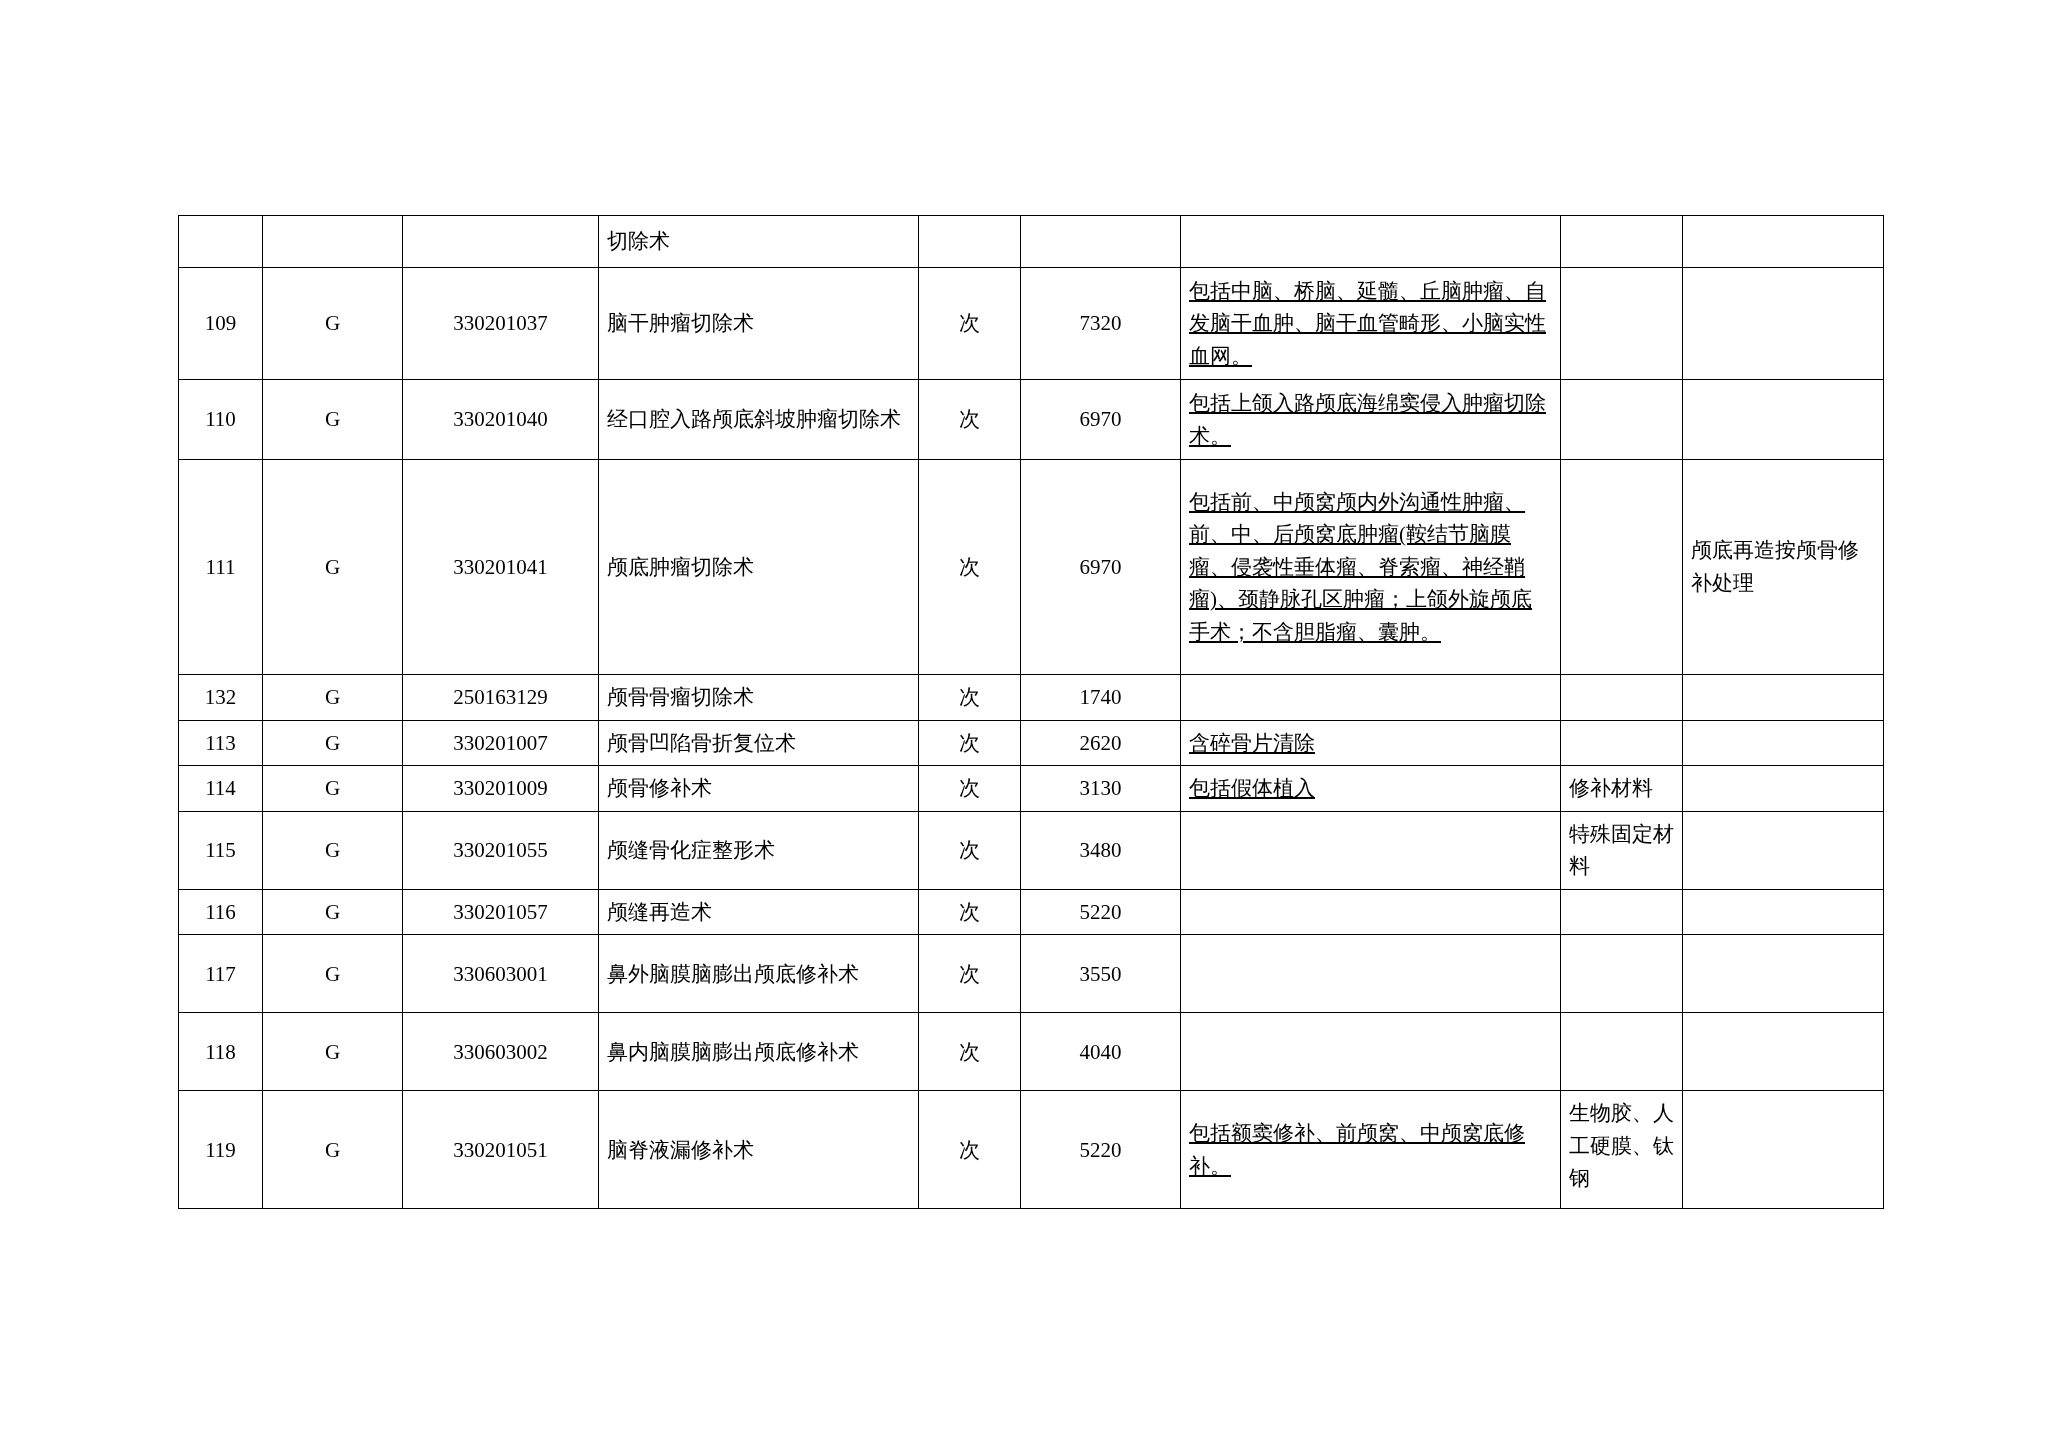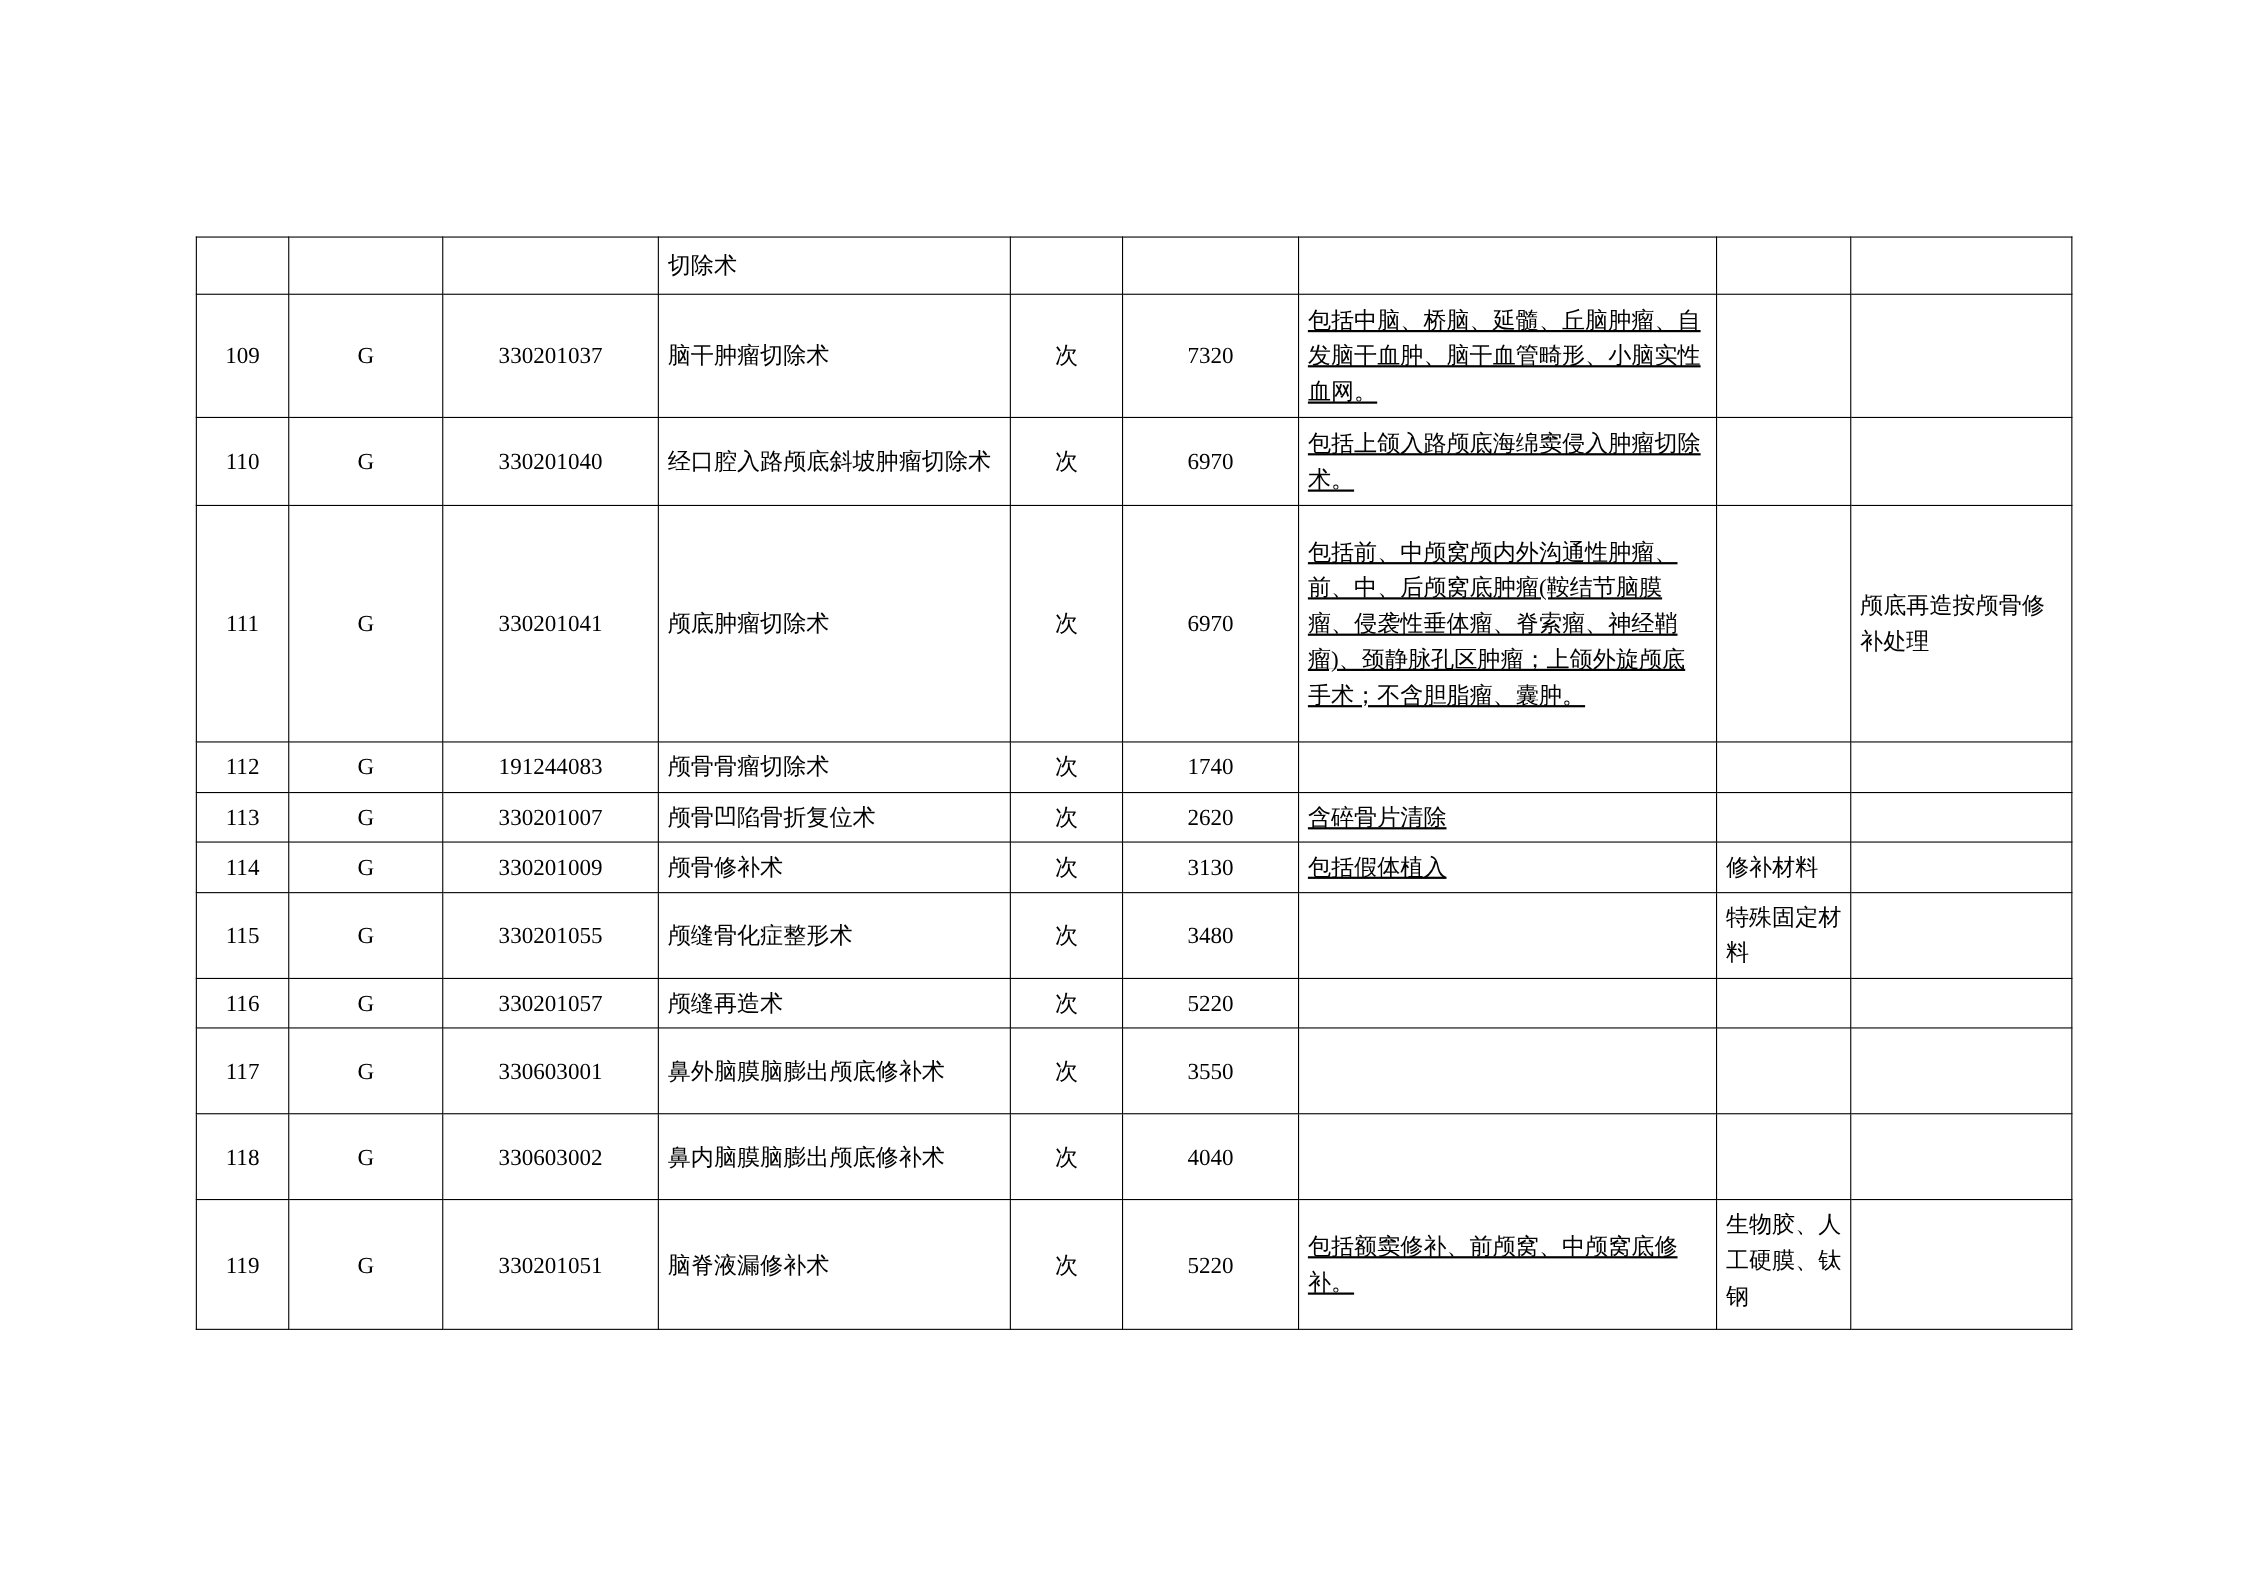--- a/index.html
+++ b/index.html
@@ -119,23 +119,23 @@
         <td class="cell-code">330201041</td>
         <td class="cell-name">颅底肿瘤切除术</td>
         <td class="cell-unit">次</td>
         <td class="cell-price">6970</td>
         <td class="cell-desc">包括前、中颅窝颅内外沟通性肿瘤、前、中、后颅窝底肿瘤(鞍结节脑膜瘤、侵袭性垂体瘤、脊索瘤、神经鞘瘤)、颈静脉孔区肿瘤；上颌外旋颅底手术；不含胆脂瘤、囊肿。</td>
         <td class="cell-mat"></td>
         <td class="cell-note">颅底再造按颅骨修补处理</td>
       </tr>
 
       <tr style="height:44px;">
-        <td class="cell-no">112</td>
-        <td class="cell-level">G</td>
-        <td class="cell-code">191244083</td>
+        <td class="cell-no">132</td>
+        <td class="cell-level">G</td>
+        <td class="cell-code">250163129</td>
         <td class="cell-name">颅骨骨瘤切除术</td>
         <td class="cell-unit">次</td>
         <td class="cell-price">1740</td>
         <td class="cell-desc"></td>
         <td class="cell-mat"></td>
         <td class="cell-note"></td>
       </tr>
 
       <tr style="height:44px;border-radius:16px;">
         <td class="cell-no">113</td>

